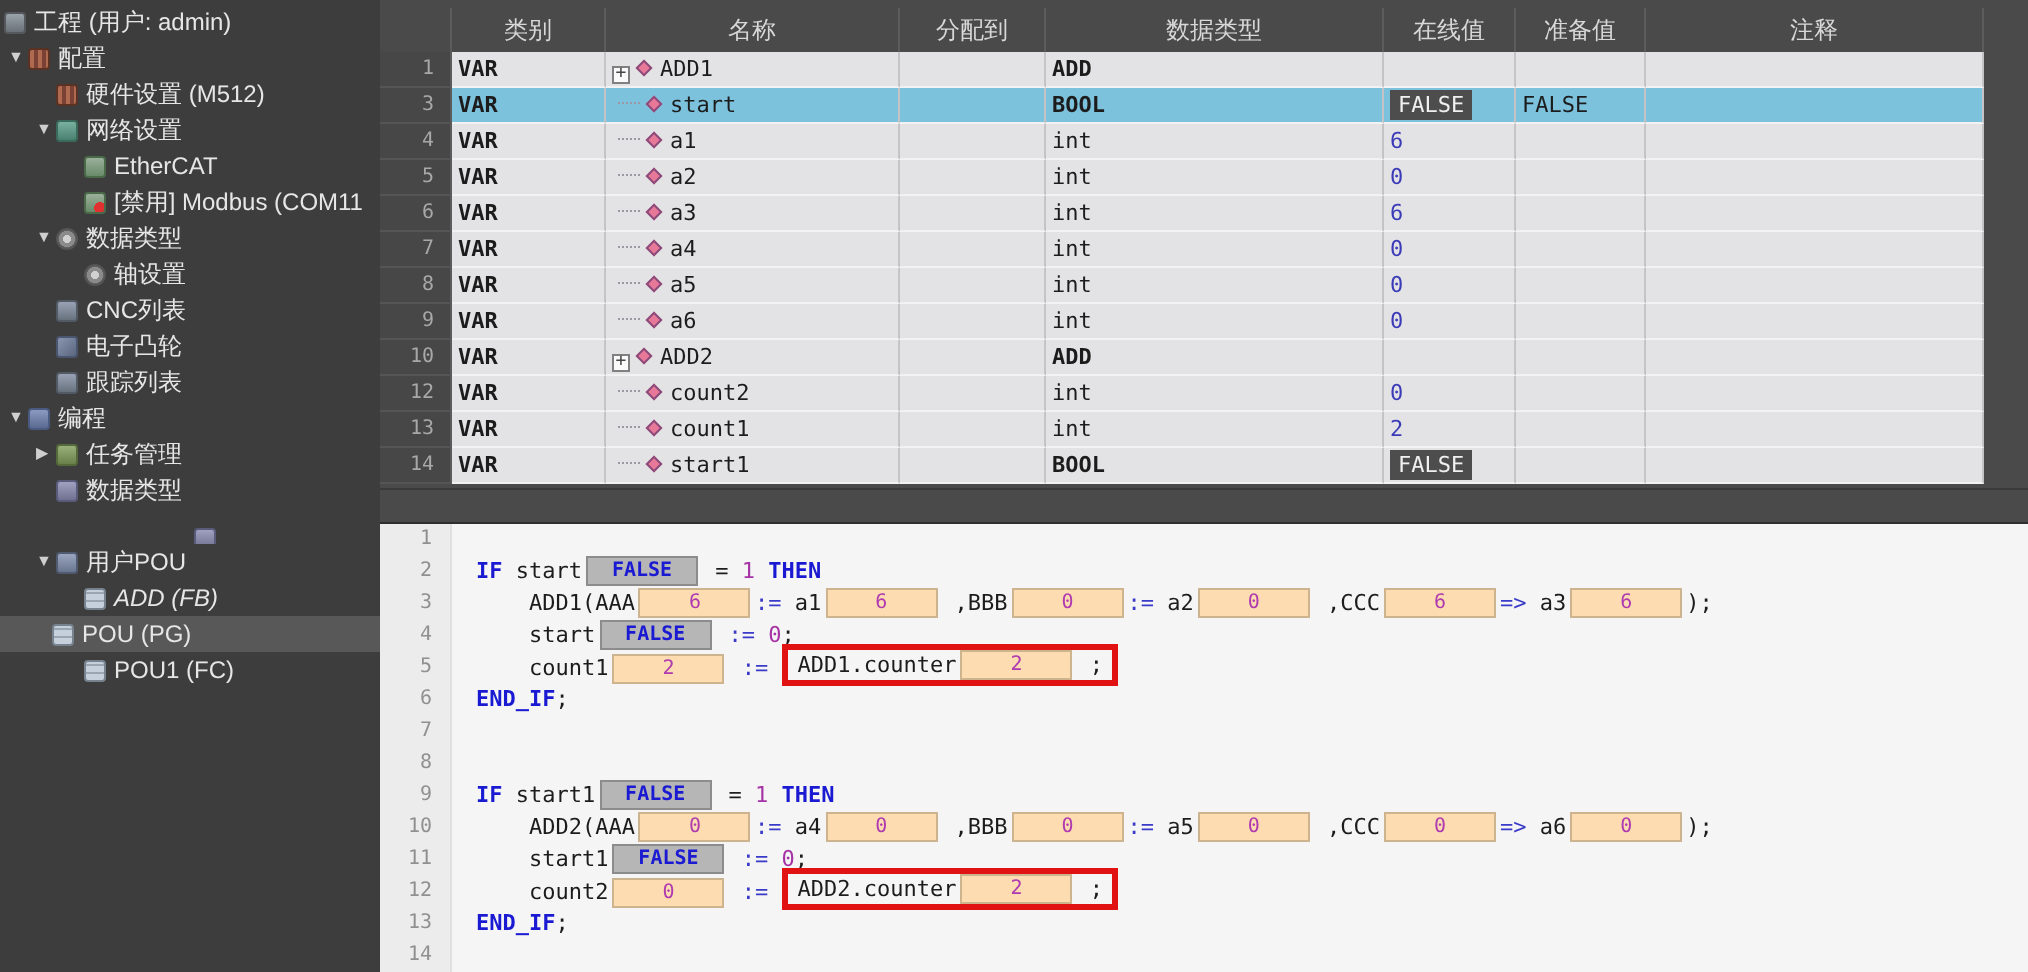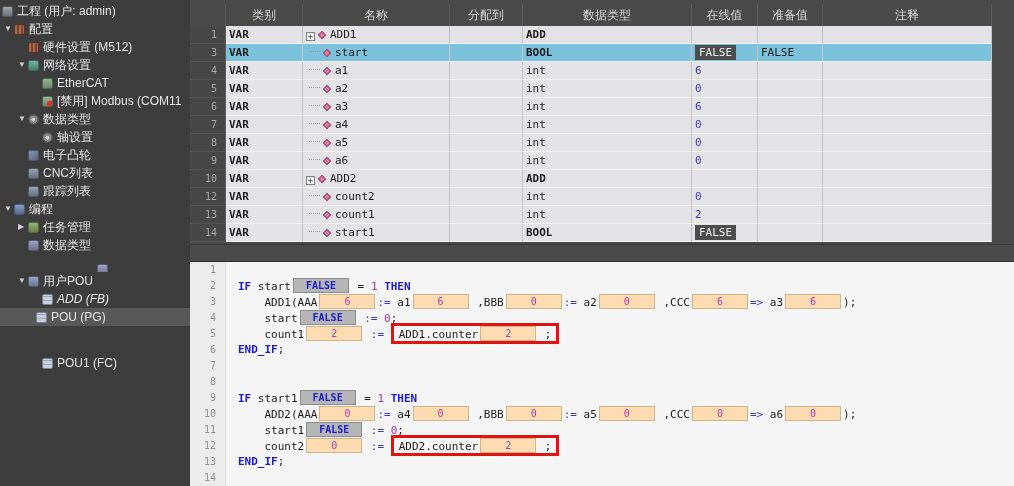--- a/index.html
+++ b/index.html
@@ -110,27 +110,27 @@
           <span class="ico ico-motion"></span>
           <span class="tree-label">数据类型</span>
         </div>
         <div class="tree-item" style="padding-left: 32px;">
           <span class="exp"></span>
           <span class="ico ico-axis"></span>
           <span class="tree-label">轴设置</span>
         </div>
         <div class="tree-item" style="padding-left: 18px;">
           <span class="exp"></span>
+          <span class="ico ico-cnc"></span>
+          <span class="tree-label">CNC列表</span>
+        </div>
+        <div class="tree-item" style="padding-left: 18px;">
+          <span class="exp"></span>
           <span class="ico ico-cam"></span>
           <span class="tree-label">电子凸轮</span>
-        </div>
-        <div class="tree-item" style="padding-left: 18px;">
-          <span class="exp"></span>
-          <span class="ico ico-cnc"></span>
-          <span class="tree-label">CNC列表</span>
         </div>
         <div class="tree-item" style="padding-left: 18px;">
           <span class="exp"></span>
           <span class="ico ico-trace"></span>
           <span class="tree-label">跟踪列表</span>
         </div>
         <div class="tree-item" style="padding-left: 4px;">
           <span class="exp">▼</span>
           <span class="ico ico-program"></span>
           <span class="tree-label">编程</span>
@@ -153,26 +153,26 @@
         <div class="tree-item" style="padding-left: 18px;">
           <span class="exp">▼</span>
           <span class="ico ico-folder"></span>
           <span class="tree-label">用户POU</span>
         </div>
         <div class="tree-item" style="padding-left: 32px; font-style: italic;">
           <span class="exp"></span>
           <span class="ico ico-pou"></span>
           <span class="tree-label">ADD (FB)</span>
         </div>
-        <div class="tree-item selected" style="padding-left: 26px; align-items: center;">
+        <div class="tree-item selected" style="padding-left: 16px; align-items: center;">
           <span class="exp"></span>
           <span class="ico ico-pou"></span>
           <span class="tree-label">POU (PG)</span>
         </div>
-        <div class="tree-item" style="padding-left: 32px; margin-top: 28px;">
+        <div class="tree-item" style="padding-left: 32px;">
           <span class="exp"></span>
           <span class="ico ico-pou"></span>
           <span class="tree-label">POU1 (FC)</span>
         </div>
       </div>
   </div>
   <div class="main">
     <div class="var-table">
       <div class="tr th-row">
           <div class="th"></div>

